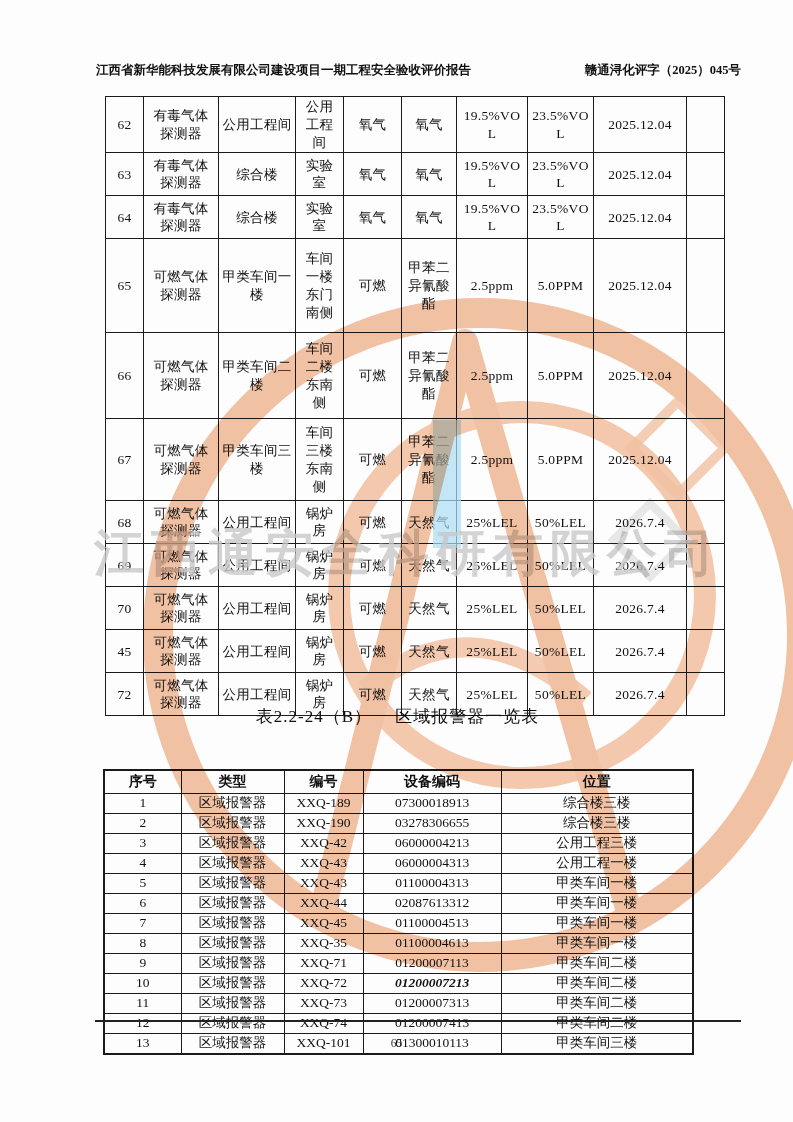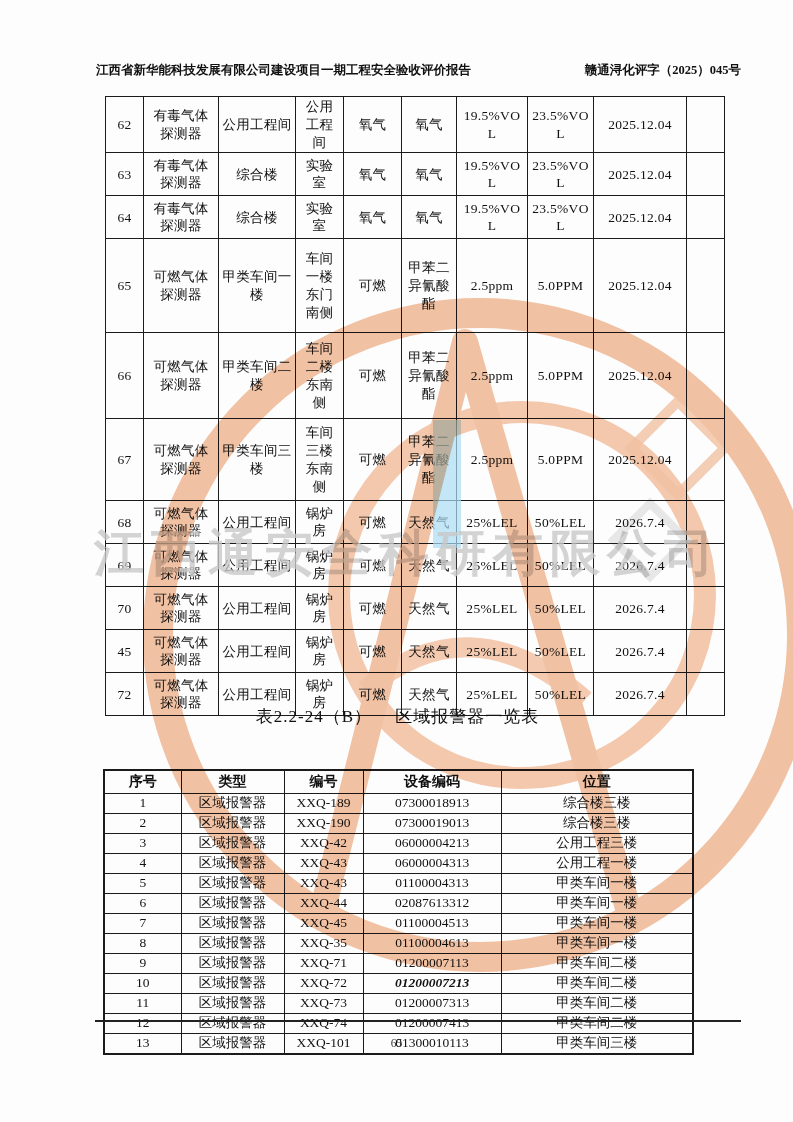--- a/index.html
+++ b/index.html
@@ -269,21 +269,21 @@
           <td>1</td>
           <td>区域报警器</td>
           <td>XXQ-189</td>
           <td>07300018913</td>
           <td>综合楼三楼</td>
         </tr>
         <tr>
           <td>2</td>
           <td>区域报警器</td>
           <td>XXQ-190</td>
-          <td>07300019013</td>
+          <td>03278306655</td>
           <td>综合楼三楼</td>
         </tr>
         <tr>
           <td>3</td>
           <td>区域报警器</td>
           <td>XXQ-42</td>
           <td>06000004213</td>
           <td>公用工程三楼</td>
         </tr>
         <tr>

